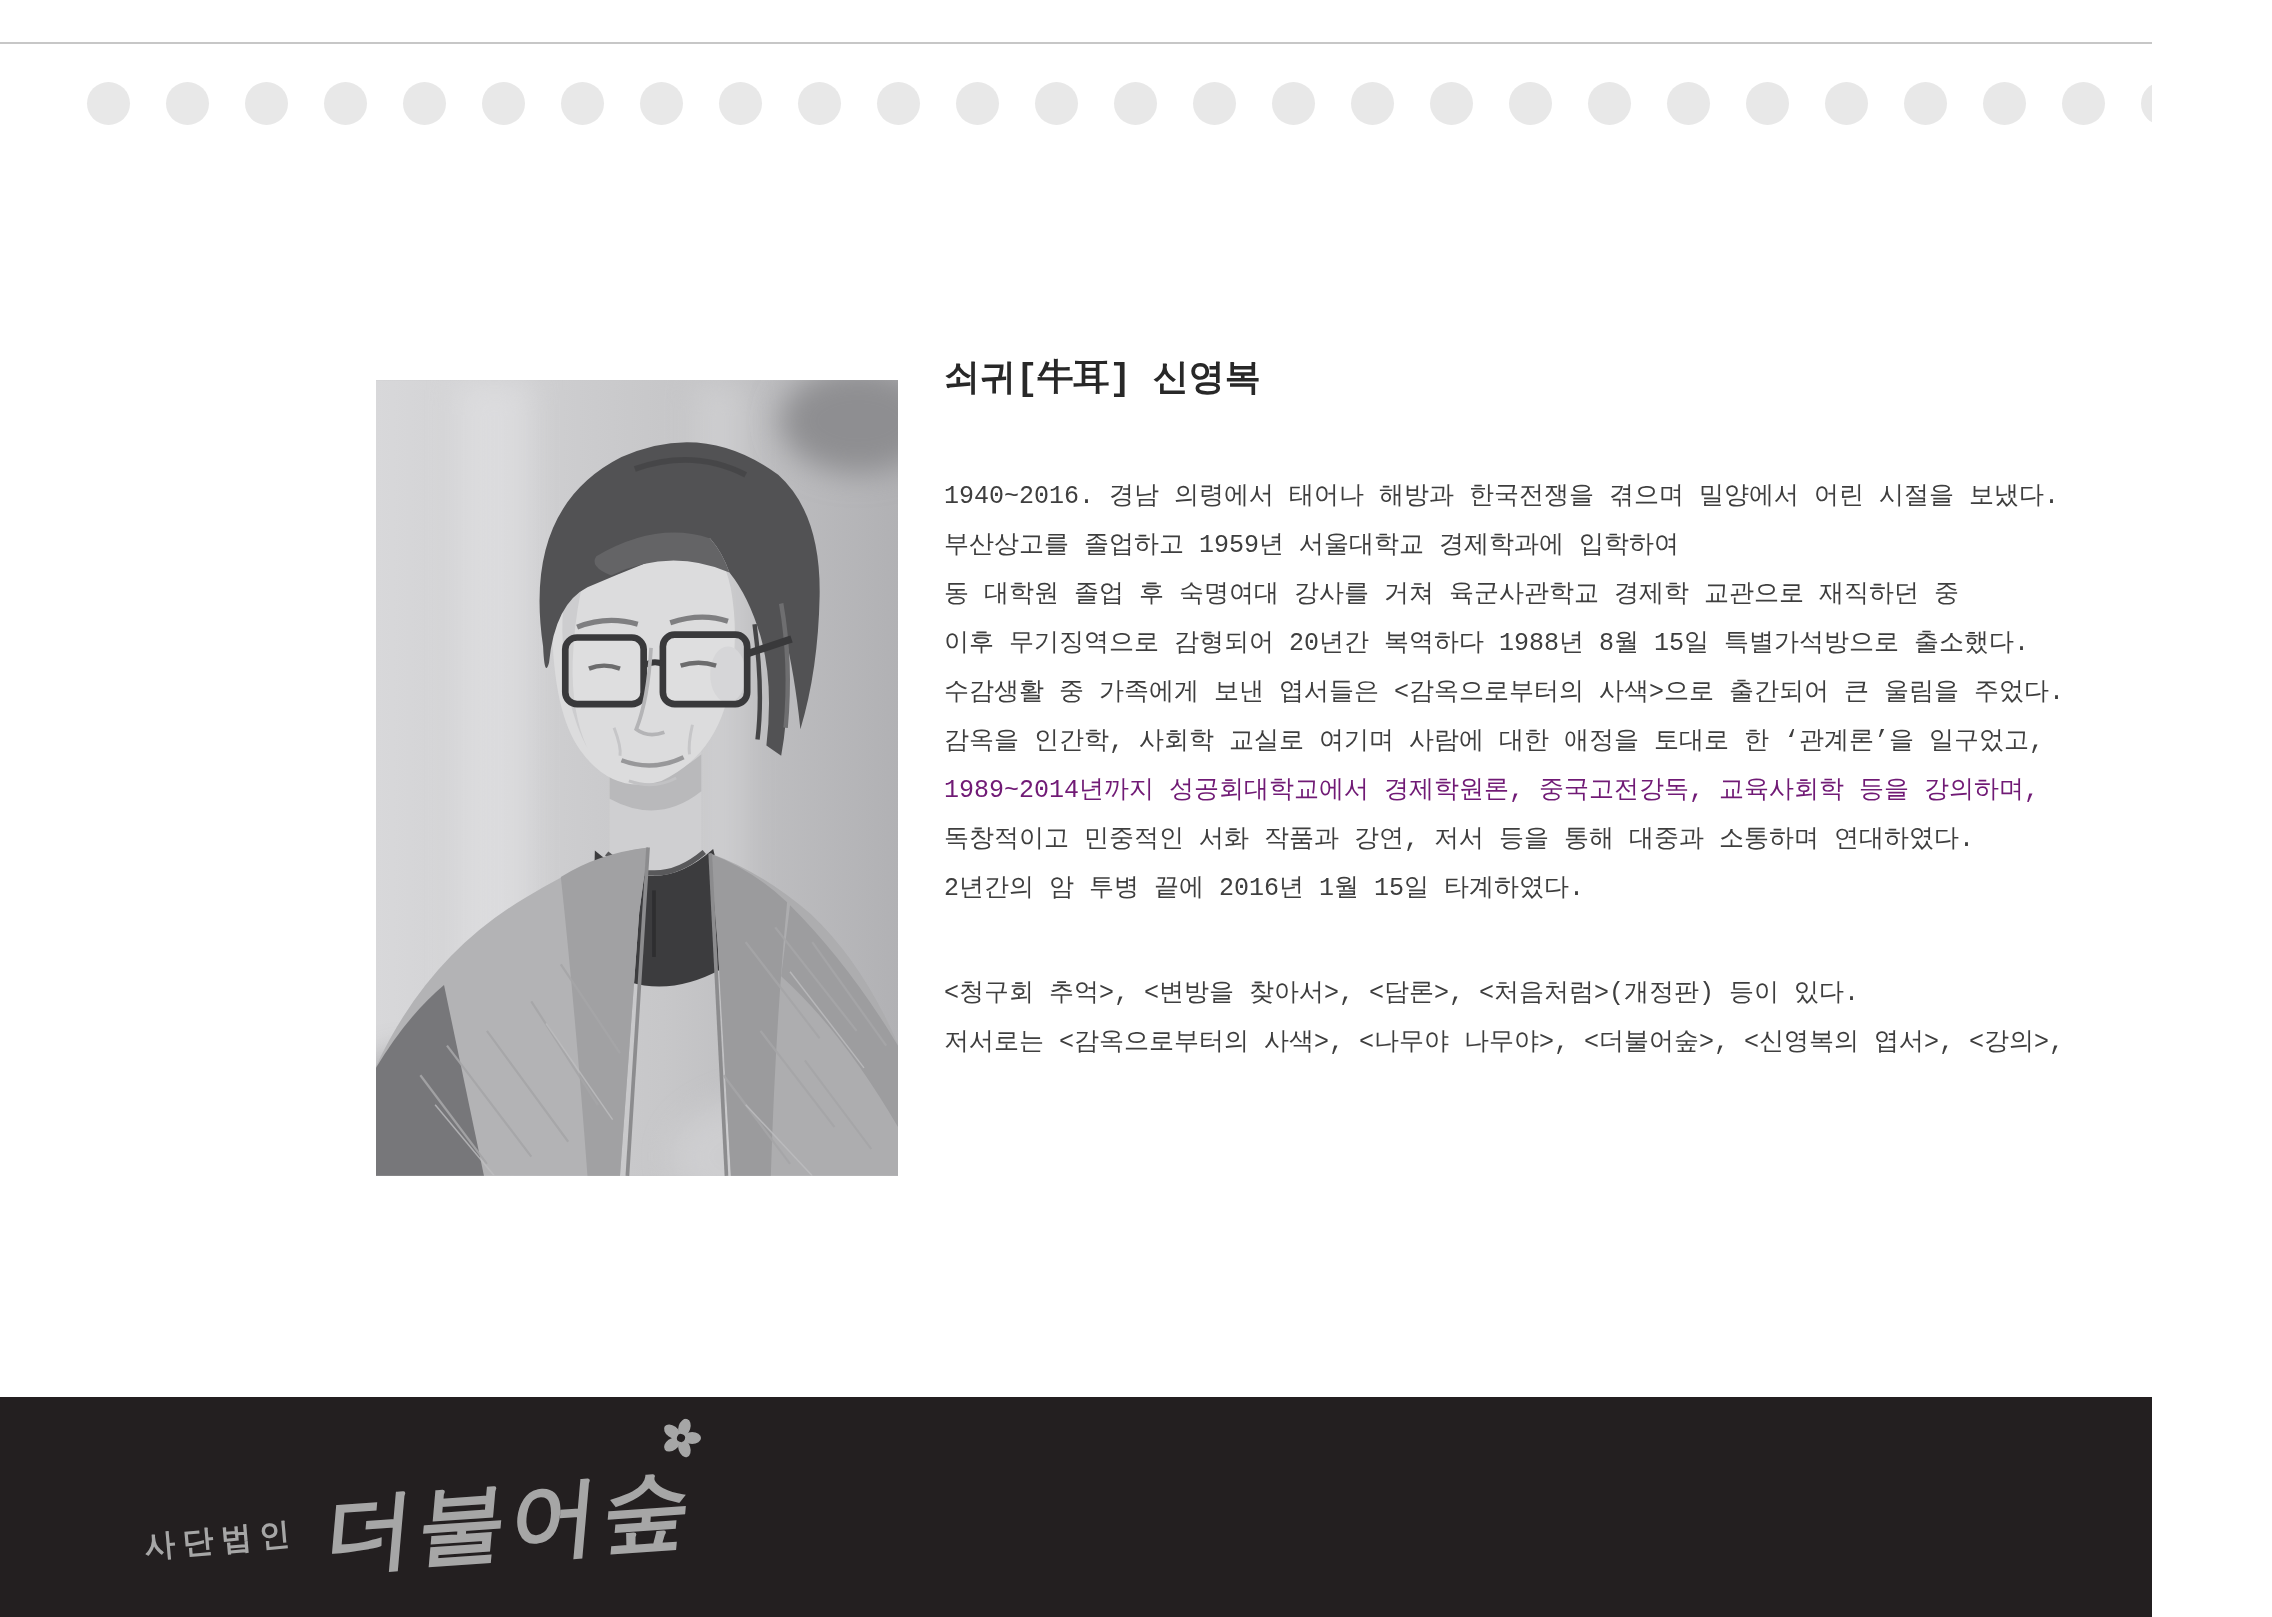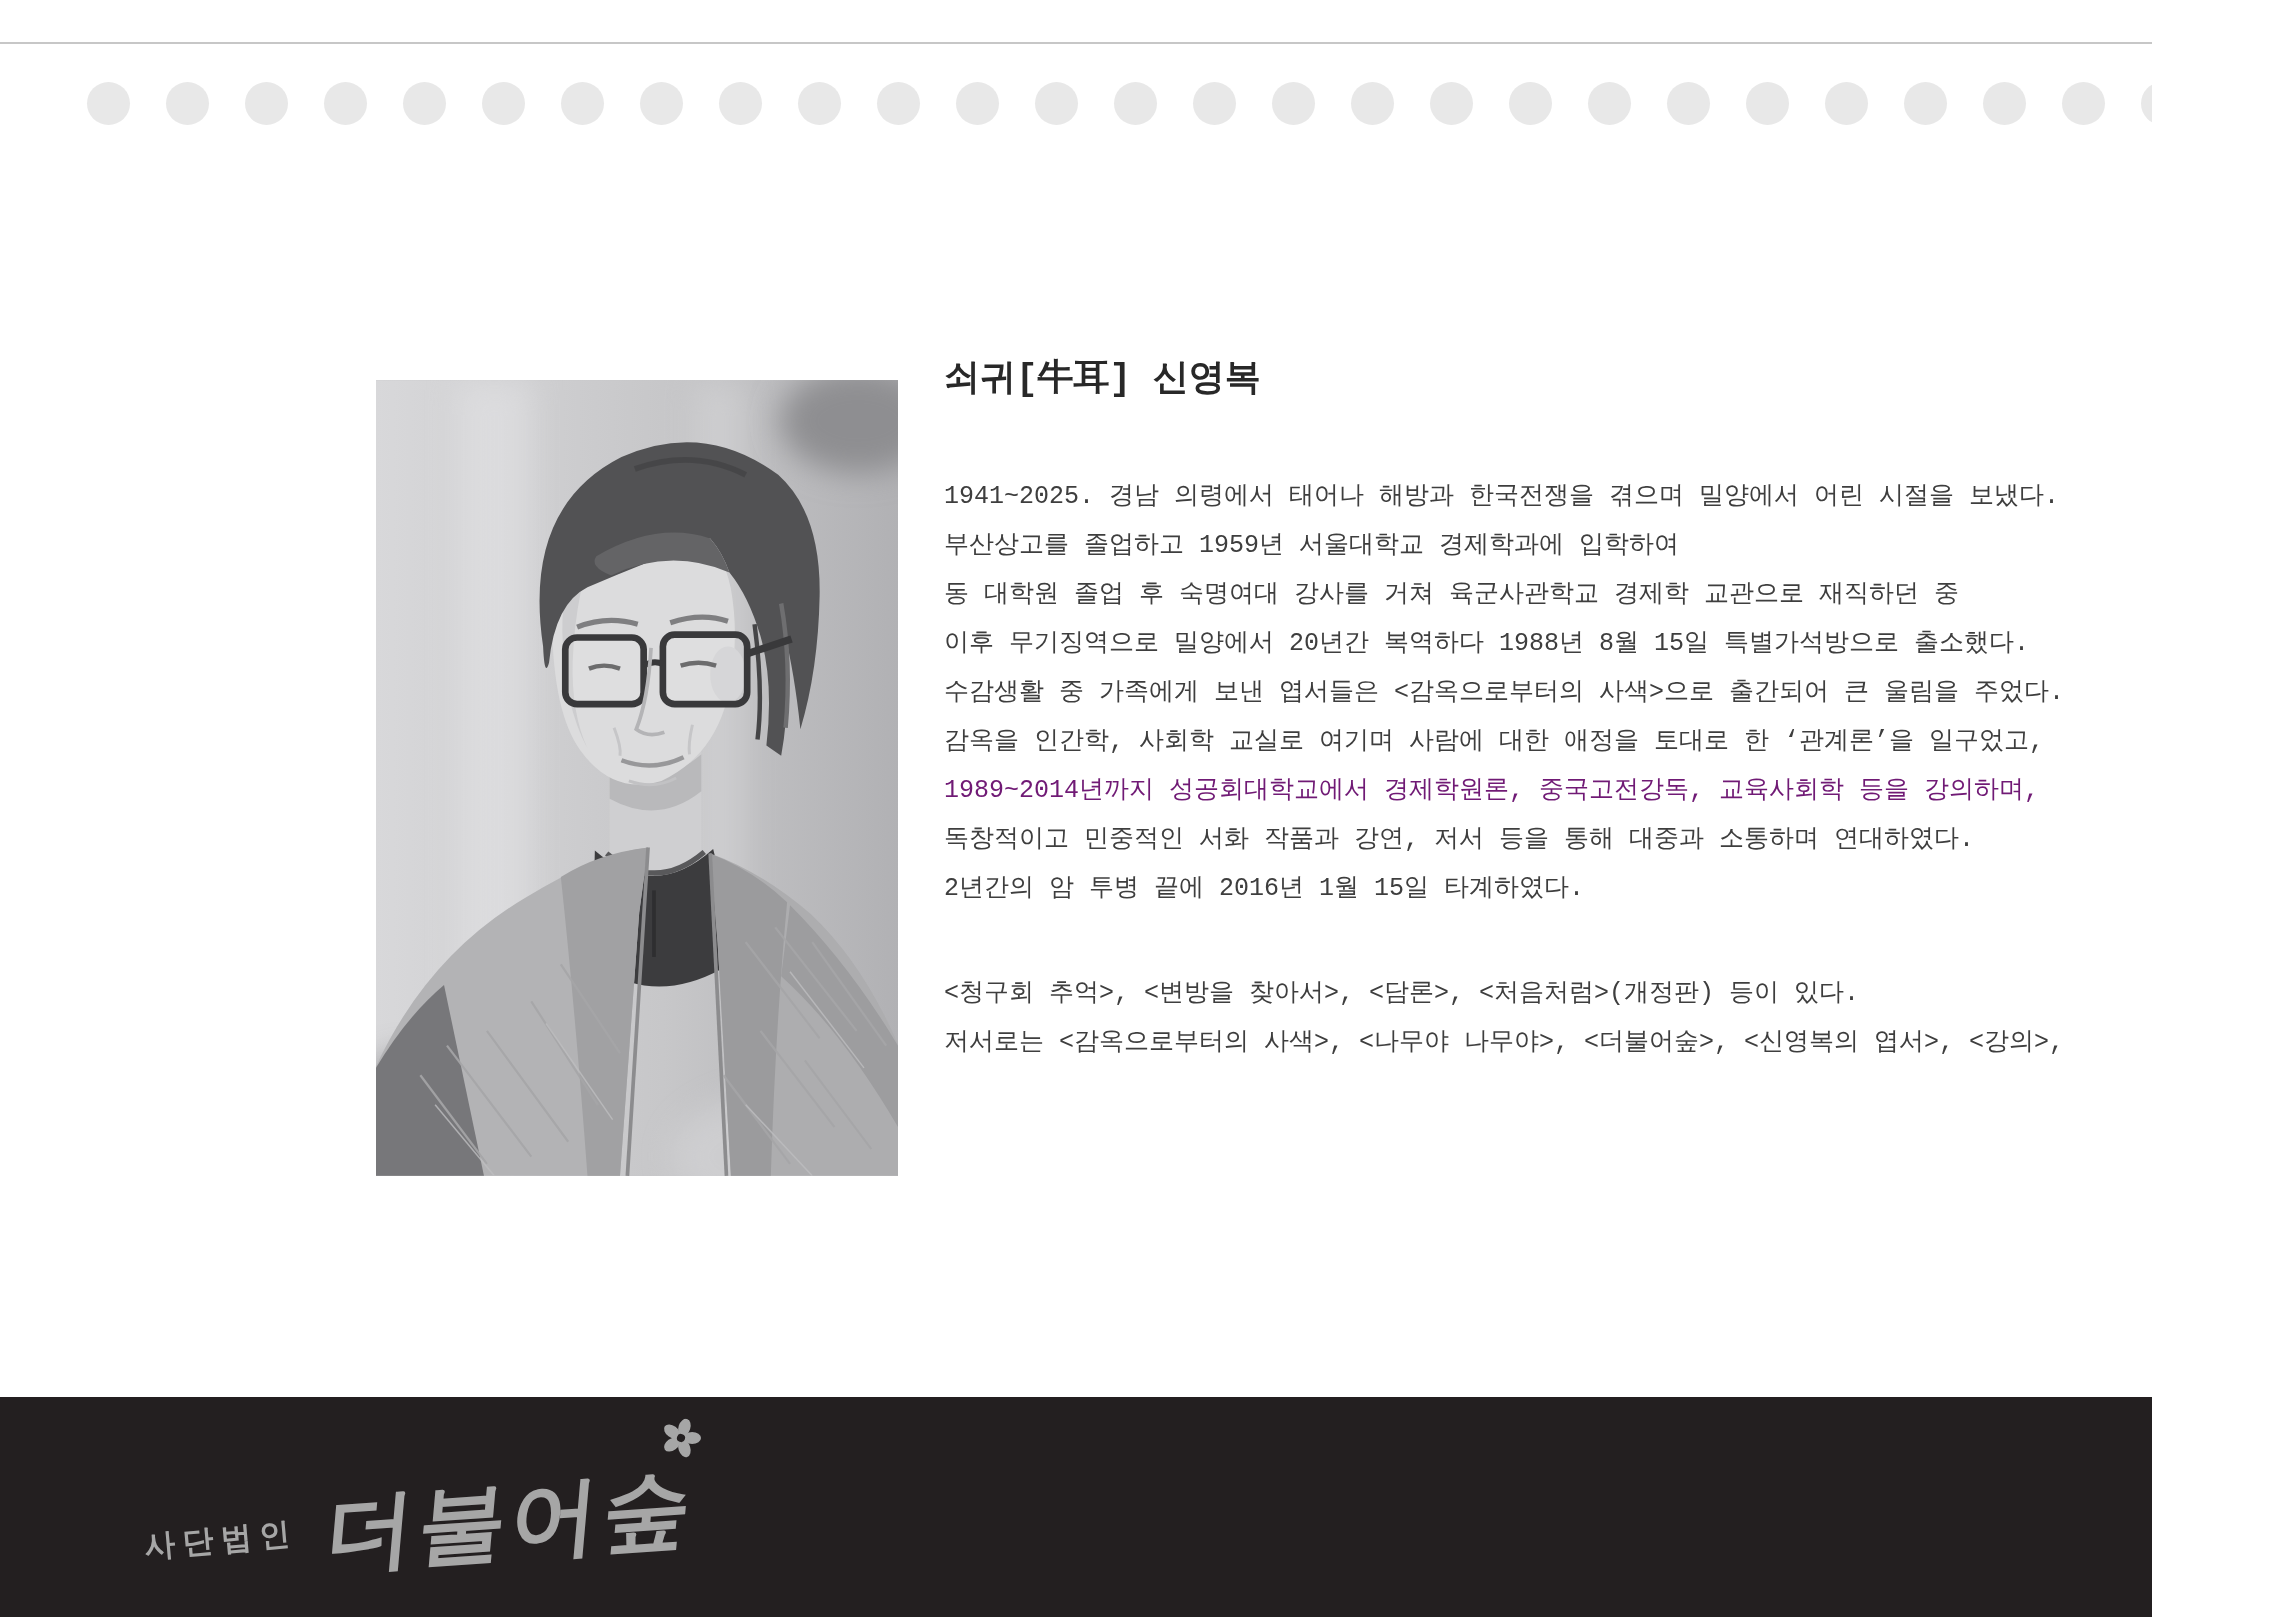--- a/index.html
+++ b/index.html
@@ -153,24 +153,24 @@
           <path d="M230,870 L320,1000"></path>
           <path d="M560,800 L660,930"></path>
         <path d="M500,980 L590,1076"></path>
       </g>
     </svg>
   </div>
 
   <div class="text-col">
     <h1 class="title" style="color: rgb(40, 40, 40);">쇠귀[牛耳] 신영복</h1>
     <div class="bio">
-        <div class="line" style="color: rgb(62, 62, 62);">1941~2025. 경남 의령에서 태어나 해방과 한국전쟁을 겪으며 밀양에서 어린 시절을 보냈다.</div>
+        <div class="line" style="color: rgb(62, 62, 62);">1940~2016. 경남 의령에서 태어나 해방과 한국전쟁을 겪으며 밀양에서 어린 시절을 보냈다.</div>
         <div class="line" style="color: rgb(62, 62, 62);">부산상고를 졸업하고 1959년 서울대학교 경제학과에 입학하여</div>
         <div class="line" style="color: rgb(62, 62, 62);">동 대학원 졸업 후 숙명여대 강사를 거쳐 육군사관학교 경제학 교관으로 재직하던 중</div>
-        <div class="line" style="color: rgb(62, 62, 62);">이후 무기징역으로 밀양에서 20년간 복역하다 1988년 8월 15일 특별가석방으로 출소했다.</div>
+        <div class="line" style="color: rgb(62, 62, 62);">이후 무기징역으로 감형되어 20년간 복역하다 1988년 8월 15일 특별가석방으로 출소했다.</div>
         <div class="line" style="color: rgb(62, 62, 62);">수감생활 중 가족에게 보낸 엽서들은 &lt;감옥으로부터의 사색&gt;으로 출간되어 큰 울림을 주었다.</div>
         <div class="line" style="color: rgb(62, 62, 62);">감옥을 인간학, 사회학 교실로 여기며 사람에 대한 애정을 토대로 한 ‘관계론’을 일구었고,</div>
         <div class="line" style="color: #701a75;">1989~2014년까지 성공회대학교에서 경제학원론, 중국고전강독, 교육사회학 등을 강의하며,</div>
         <div class="line" style="color: rgb(62, 62, 62);">독창적이고 민중적인 서화 작품과 강연, 저서 등을 통해 대중과 소통하며 연대하였다.</div>
         <div class="line" style="color: rgb(62, 62, 62);">2년간의 암 투병 끝에 2016년 1월 15일 타계하였다.</div>
       </div>
     <div class="books">
         <div class="line" style="color: rgb(62, 62, 62);">&lt;청구회 추억&gt;, &lt;변방을 찾아서&gt;, &lt;담론&gt;, &lt;처음처럼&gt;(개정판) 등이 있다.</div>
         <div class="line" style="color: rgb(62, 62, 62);">저서로는 &lt;감옥으로부터의 사색&gt;, &lt;나무야 나무야&gt;, &lt;더불어숲&gt;, &lt;신영복의 엽서&gt;, &lt;강의&gt;,</div>
       </div>

